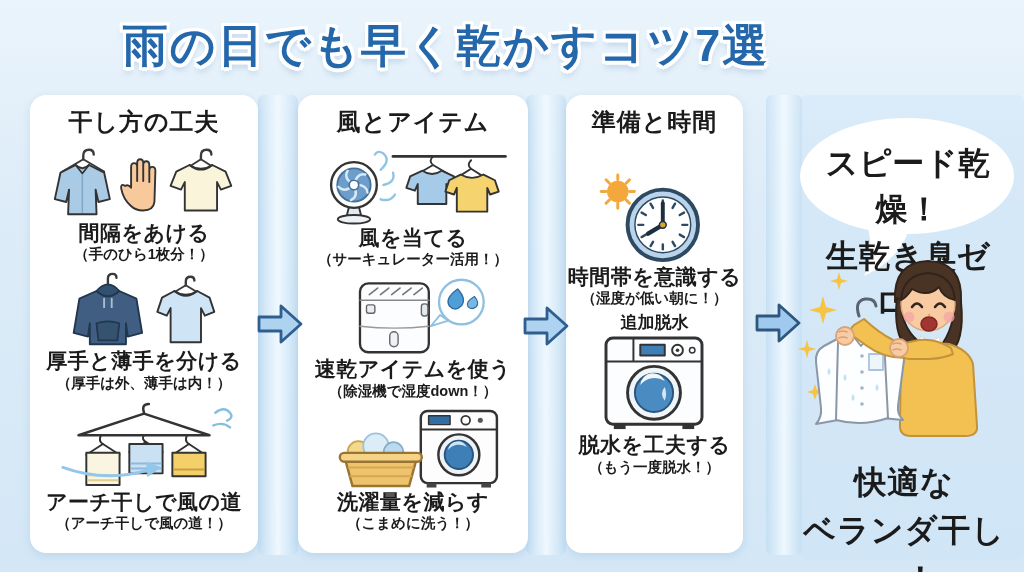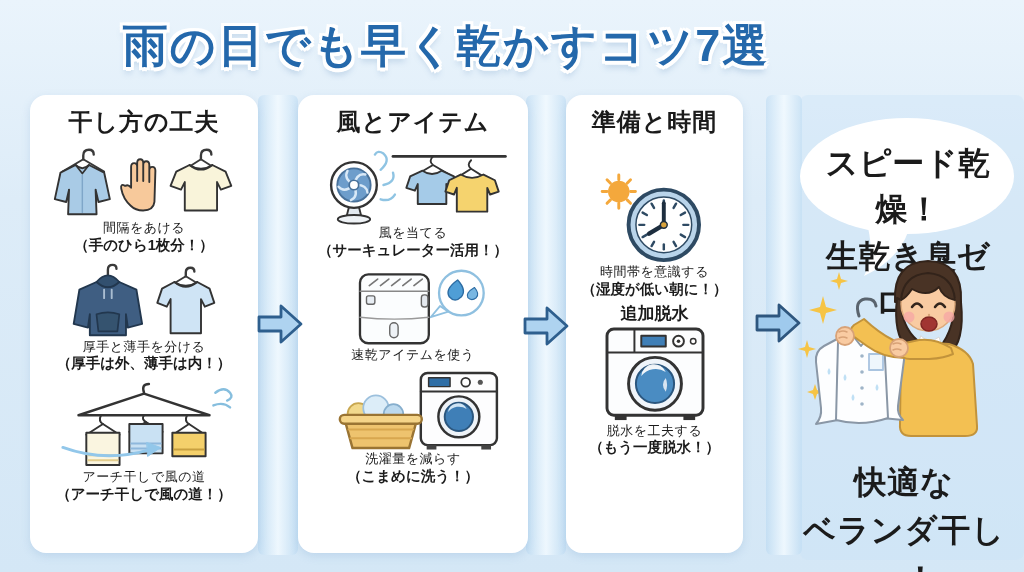--- a/index.html
+++ b/index.html
@@ -33,21 +33,21 @@
   .card{
     position:absolute; top:95px; height:458px; background:#ffffff;
     border-radius:16px; box-shadow:0 3px 8px rgba(110,155,200,.22);
     display:flex; flex-direction:column; align-items:center; padding-top:11px;
   }
   #card1{ left:30px;  width:228px; }
   #card2{ left:298px; width:230px; }
   #card3{ left:566px; width:177px; }
   .card-header{ font-size:24px; font-weight:900; letter-spacing:1px; margin-bottom:4px; }
   .tip{ display:flex; flex-direction:column; align-items:center; }
-  .tip-label{ font-size:13px; font-weight:400; line-height:1.2; letter-spacing:.5px; }
+  .tip-label{ font-size:21px; font-weight:700; line-height:1.2; letter-spacing:.5px; }
   .tip-note{ font-size:14.5px; font-weight:800; line-height:1.25; }
   .icon-wrap{ display:flex; align-items:flex-end; justify-content:center; }
   .icon-caption{ font-size:17px; font-weight:900; margin-bottom:2px; }
   .flow-arrow{ position:absolute; width:48px; height:46px; }
   #arrow1{ left:256px; top:301px; }
   #arrow2{ left:522px; top:303px; }
   #arrow3{ left:754px; top:300px; }
   .bubble-svg{ position:absolute; left:796px; top:114px; width:222px; height:186px; }
   .bubble-text{
     position:absolute; left:806px; top:140px; width:204px; text-align:center;
@@ -188,20 +188,21 @@
           <path d="M38 20 l9 -7 M50 20 l9 -7 M62 20 l9 -7 M74 20 l9 -7 M86 20 l9 -7" stroke="#777" stroke-width="1.8" fill="none"></path>
           <path d="M28 26 H102" stroke="#888" stroke-width="1.5" fill="none"></path>
           <rect x="35" y="31" width="9" height="9" rx="2" fill="#e8eef4" stroke="#666" stroke-width="1.5"></rect>
           <rect x="94" y="30" width="7" height="13" rx="3" fill="#e4e9ef" stroke="#666" stroke-width="1.5"></rect>
           <path d="M28 54 Q65 58 102 54" stroke="#999" stroke-width="1.5" fill="none"></path>
           <rect x="60" y="60" width="9" height="16" rx="4.5" fill="#eef2f6" stroke="#666" stroke-width="1.5"></rect>
         </g>
       </svg>
     </div>
     <div class="tip-label">速乾アイテムを使う</div>
+    <div class="tip-note">（除湿機で湿度down！）</div>
   </div>
 
   <div class="tip" style="margin-top:9px;">
     <div class="icon-wrap" style="height:80px;">
       <svg width="188" height="80" viewBox="0 0 188 82">
         <g stroke-linejoin="round" stroke-linecap="round">
           <rect x="102" y="2" width="78" height="74" rx="7" fill="#fdfdfe" stroke="#333" stroke-width="2.5"></rect>
           <path d="M102 21 H180" stroke="#333" stroke-width="2" fill="none"></path>
           <rect x="110" y="7" width="22" height="9" fill="#2f6ea6" stroke="#333" stroke-width="1.5"></rect>
           <circle cx="148" cy="11.5" r="4.5" fill="#ffffff" stroke="#333" stroke-width="1.8"></circle>

